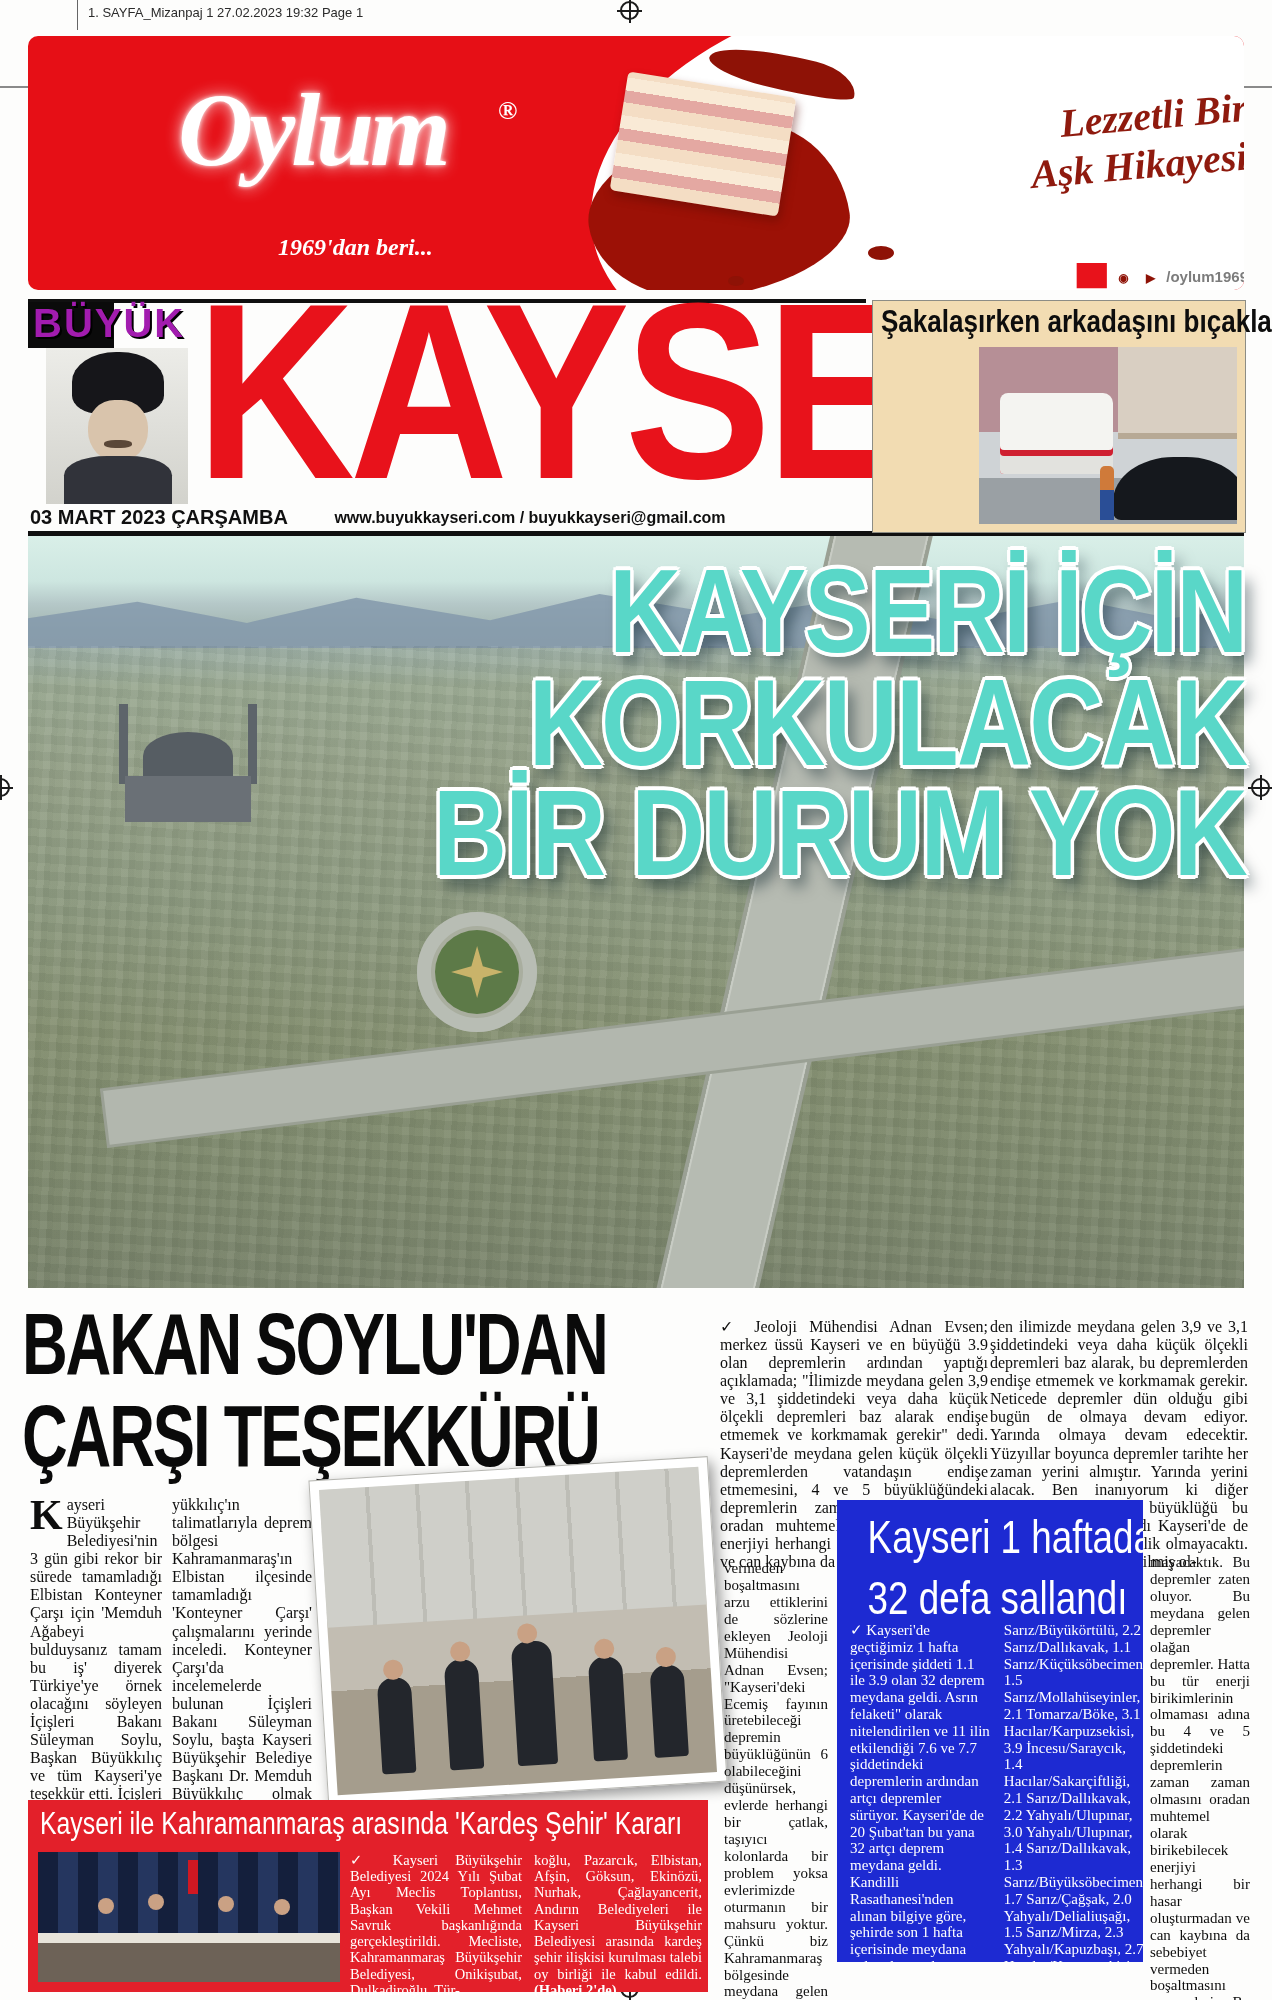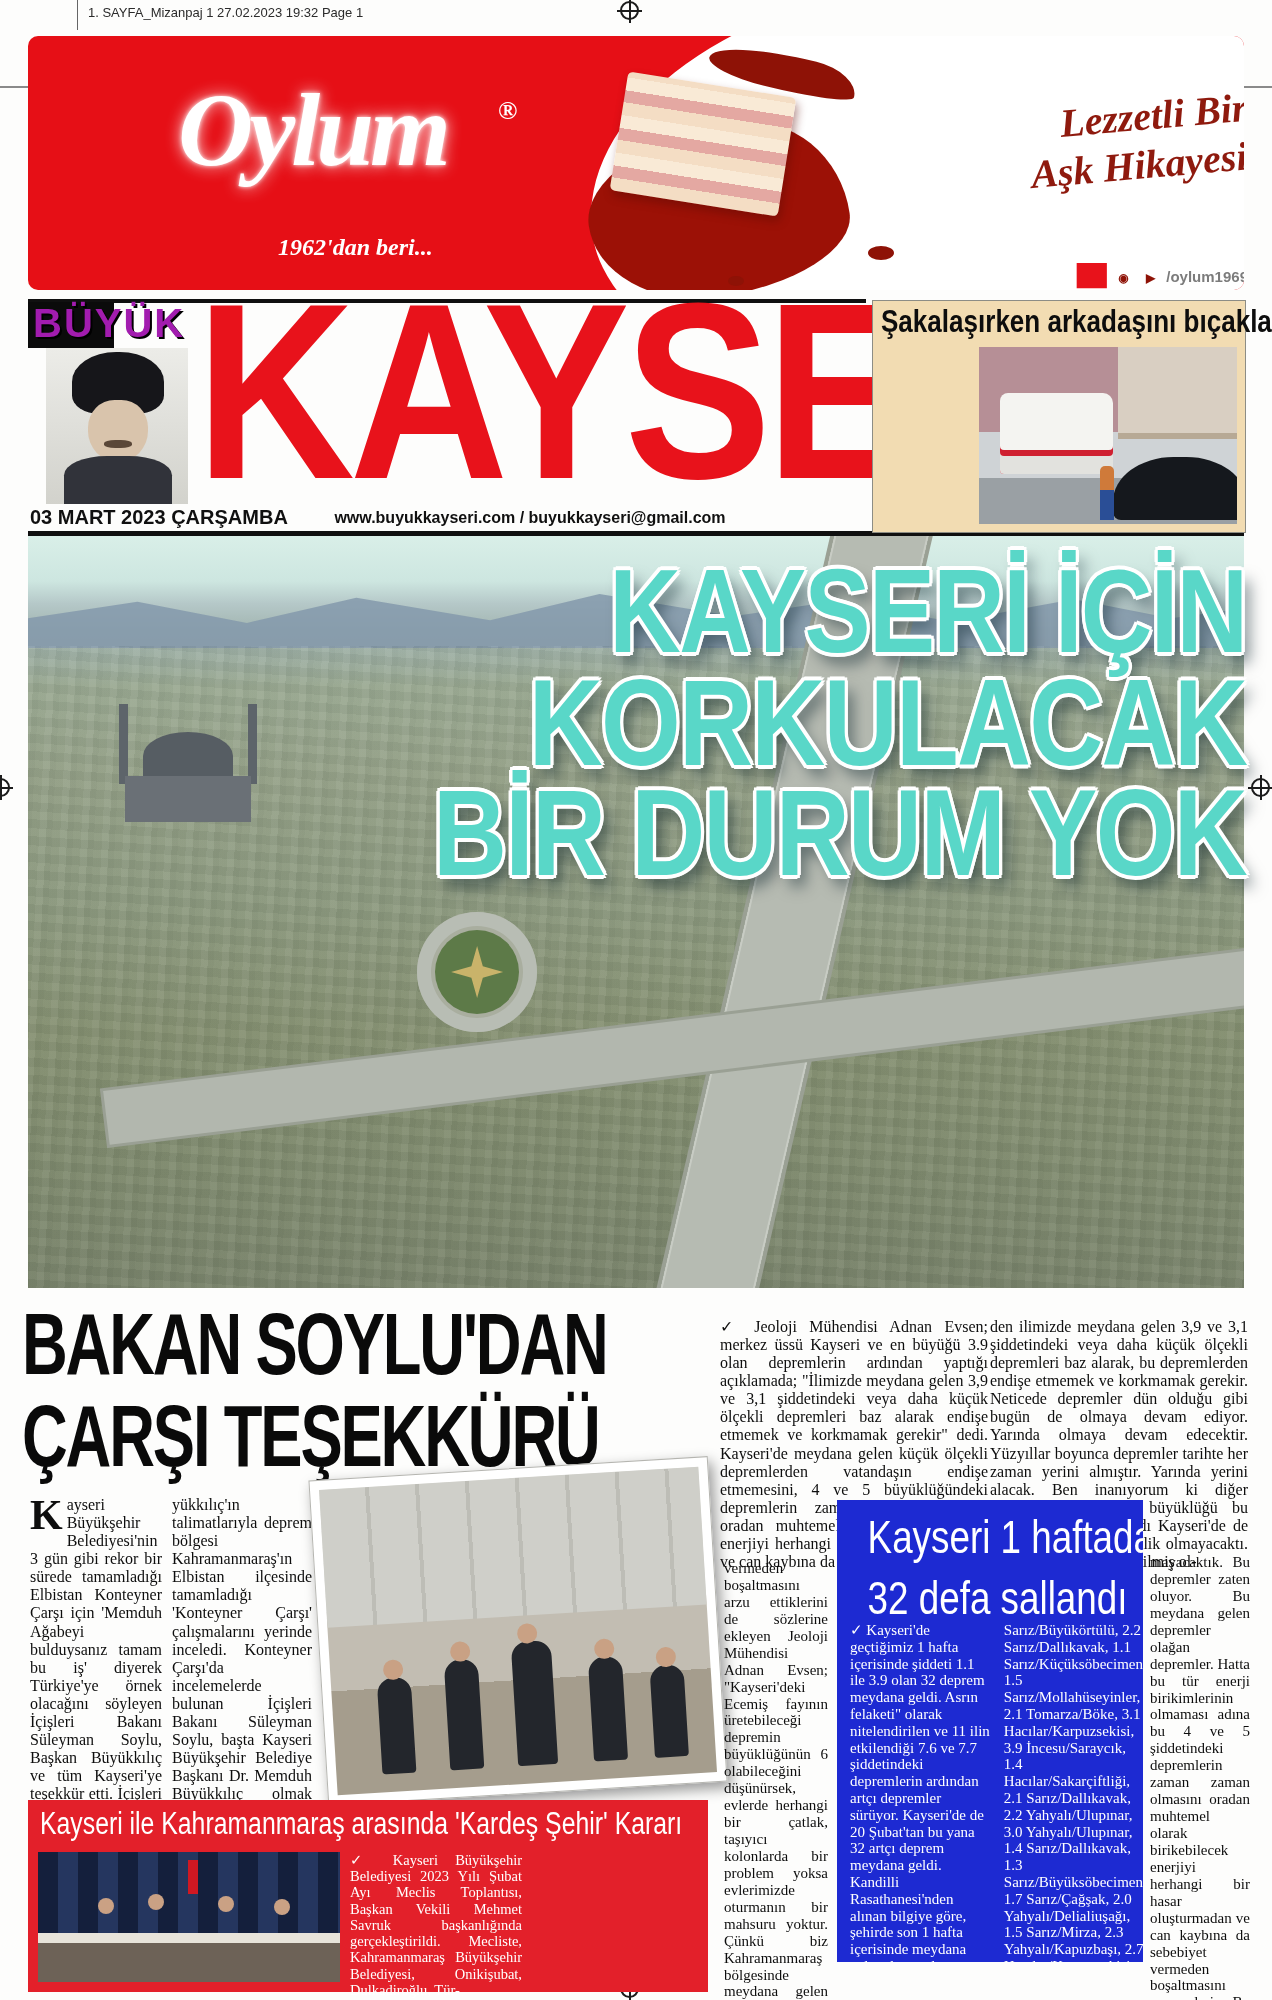--- a/index.html
+++ b/index.html
@@ -180,21 +180,21 @@
 
   <div class="ad-banner">
     <div class="ad-white"></div>
     <div class="splash-top"></div>
     <div class="splash"></div>
     <div class="wafer"></div>
     <div class="splash-drop" style="left:840px;top:210px;"></div>
     <div class="splash-drop" style="left:700px;top:240px;width:16px;height:10px;"></div>
     <div class="oylum-logo">Oylum</div>
     <div class="oylum-reg">®</div>
-    <div class="oylum-slogan">1962'dan beri...</div>
+    <div class="oylum-slogan">1969'dan beri...</div>
     <div class="tagline tagline1">Lezzetli Bir</div>
     <div class="tagline tagline2">Aşk Hikayesi</div>
     <div class="ad-social">
       <span class="soc-ico">f</span>
       <span class="soc-ico">◉</span>
       <span class="soc-ico">▶</span>
       <span>/oylum1969</span>
     </div>
   </div>
 
@@ -286,16 +286,20 @@
   <div class="sister-box">
     <div class="sister-head">Kayseri ile Kahramanmaraş arasında 'Kardeş Şehir' Kararı</div>
     <div class="sister-photo">
       <div class="table"></div>
       <div class="flag" style="left:150px;"></div>
       <div class="head" style="left:60px;top:46px;"></div>
       <div class="head" style="left:110px;top:42px;"></div>
       <div class="head" style="left:180px;top:44px;"></div>
       <div class="head" style="left:236px;top:47px;"></div>
     </div>
-    <div class="sister-col scol1">✓ Kayseri Büyükşehir Belediyesi 2023 Yılı Şubat Ayı Meclis Toplantısı, Başkan Vekili Mehmet Savruk başkanlığında gerçekleştirildi. Mecliste, Kahramanmaraş Büyükşehir Belediyesi, Onikişubat, Dulkadiroğlu, Tür-</div>
+    <div class="sister-col scol1">✓ Kayseri Büyükşehir Belediyesi 2024 Yılı Şubat Ayı Meclis Toplantısı, Başkan Vekili Mehmet Savruk başkanlığında gerçekleştirildi. Mecliste, Kahramanmaraş Büyükşehir Belediyesi, Onikişubat, Dulkadiroğlu, Tür-</div>
+    <div class="sister-col scol2">
+      <span>koğlu, Pazarcık, Elbistan, Afşin, Göksun, Ekinözü, Nurhak, Çağlayancerit, Andırın Belediyeleri ile Kayseri Büyükşehir Belediyesi arasında kardeş şehir ilişkisi kurulması talebi oy birliği ile kabul edildi.</span>
+      <span class="bold">(Haberi 2'de)</span>
+    </div>
   </div>
 
 </div>
 
 </body></html>

